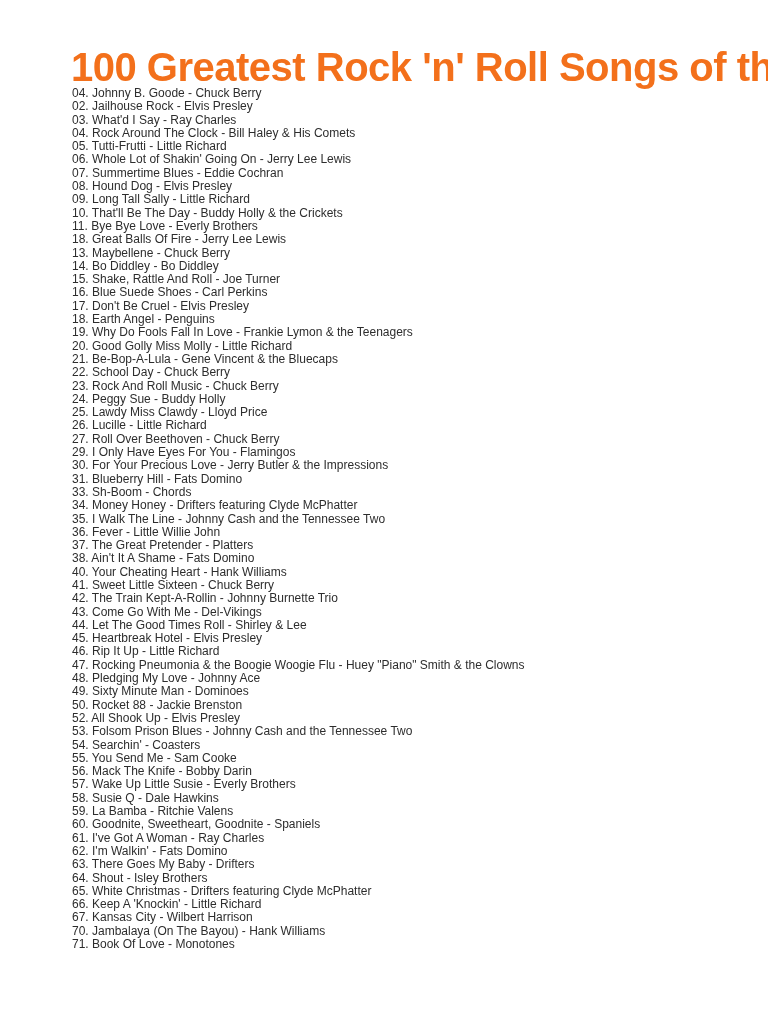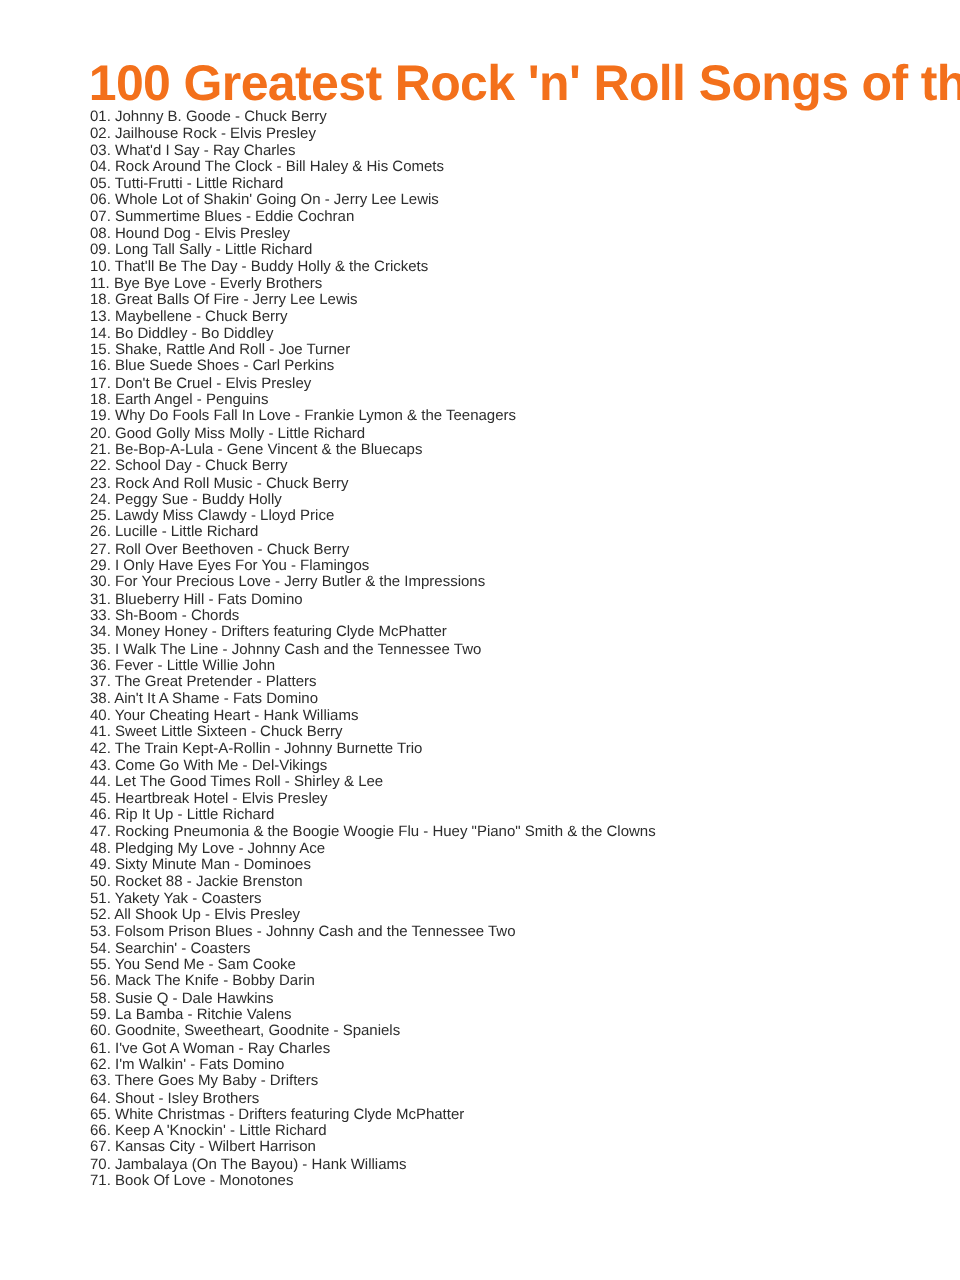--- a/index.html
+++ b/index.html
@@ -37,21 +37,21 @@
   .song-list .row {
     height: 13.3px;
   }
 </style>
 </head>
 <body>
 
 <div class="page" style="background: rgb(255, 255, 255);">
   <h1 class="doc-title" style="color: rgb(243, 112, 27);">100 Greatest Rock 'n' Roll Songs of the 50s</h1>
   <div class="song-list" id="song-list" style="color: rgb(45, 45, 45);">
-      <div class="row">01. Johnny B. Goode - Chuck Berry</div>
+      <div class="row">04. Johnny B. Goode - Chuck Berry</div>
       <div class="row">02. Jailhouse Rock - Elvis Presley</div>
       <div class="row">03. What'd I Say - Ray Charles</div>
       <div class="row">04. Rock Around The Clock - Bill Haley &amp; His Comets</div>
       <div class="row">05. Tutti-Frutti - Little Richard</div>
       <div class="row">06. Whole Lot of Shakin' Going On - Jerry Lee Lewis</div>
       <div class="row">07. Summertime Blues - Eddie Cochran</div>
       <div class="row">08. Hound Dog - Elvis Presley</div>
       <div class="row">09. Long Tall Sally - Little Richard</div>
       <div class="row">10. That'll Be The Day - Buddy Holly &amp; the Crickets</div>
       <div class="row">11. Bye Bye Love - Everly Brothers</div>
@@ -84,26 +84,26 @@
       <div class="row">41. Sweet Little Sixteen - Chuck Berry</div>
       <div class="row">42. The Train Kept-A-Rollin - Johnny Burnette Trio</div>
       <div class="row">43. Come Go With Me - Del-Vikings</div>
       <div class="row">44. Let The Good Times Roll - Shirley &amp; Lee</div>
       <div class="row">45. Heartbreak Hotel - Elvis Presley</div>
       <div class="row">46. Rip It Up - Little Richard</div>
       <div class="row">47. Rocking Pneumonia &amp; the Boogie Woogie Flu - Huey "Piano" Smith &amp; the Clowns</div>
       <div class="row">48. Pledging My Love - Johnny Ace</div>
       <div class="row">49. Sixty Minute Man - Dominoes</div>
       <div class="row">50. Rocket 88 - Jackie Brenston</div>
-      <div class="row">51. Yakety Yak - Coasters</div>
       <div class="row">52. All Shook Up - Elvis Presley</div>
       <div class="row">53. Folsom Prison Blues - Johnny Cash and the Tennessee Two</div>
       <div class="row">54. Searchin' - Coasters</div>
       <div class="row">55. You Send Me - Sam Cooke</div>
       <div class="row">56. Mack The Knife - Bobby Darin</div>
+      <div class="row">57. Wake Up Little Susie - Everly Brothers</div>
       <div class="row">58. Susie Q - Dale Hawkins</div>
       <div class="row">59. La Bamba - Ritchie Valens</div>
       <div class="row">60. Goodnite, Sweetheart, Goodnite - Spaniels</div>
       <div class="row">61. I've Got A Woman - Ray Charles</div>
       <div class="row">62. I'm Walkin' - Fats Domino</div>
       <div class="row">63. There Goes My Baby - Drifters</div>
       <div class="row">64. Shout - Isley Brothers</div>
       <div class="row">65. White Christmas - Drifters featuring Clyde McPhatter</div>
       <div class="row">66. Keep A 'Knockin' - Little Richard</div>
       <div class="row">67. Kansas City - Wilbert Harrison</div>

